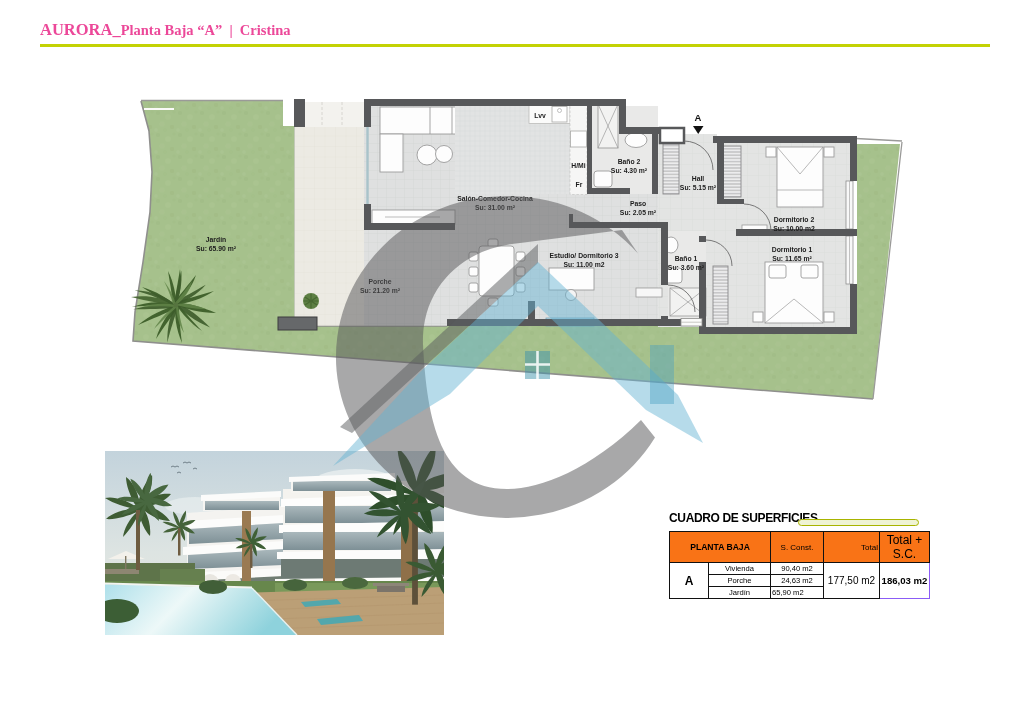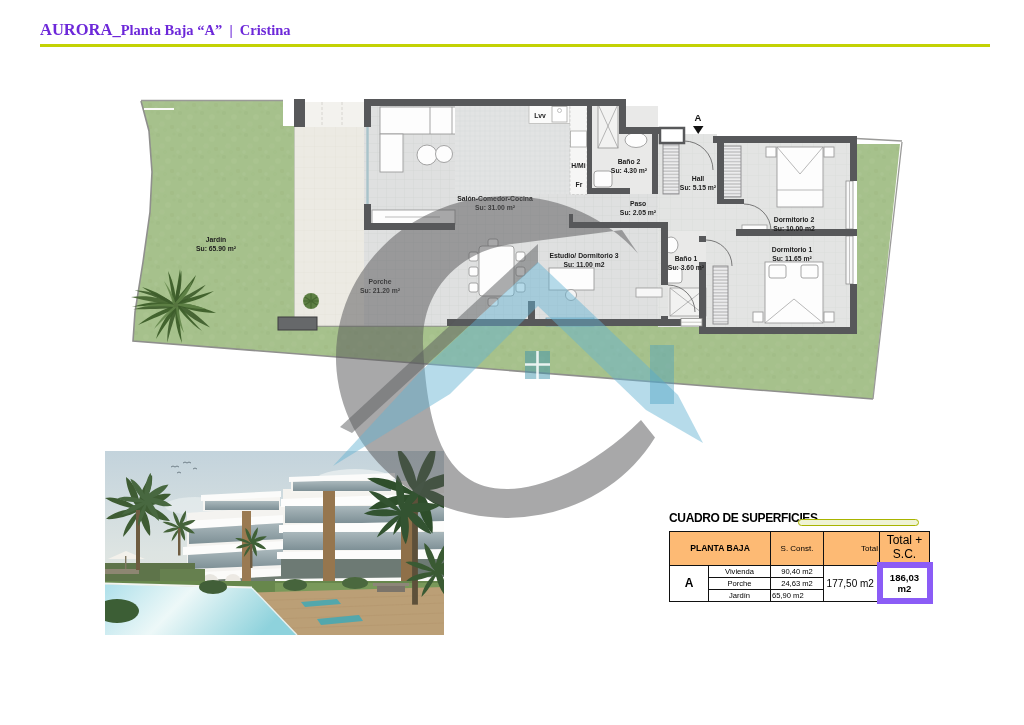--- a/index.html
+++ b/index.html
@@ -2,21 +2,21 @@
 <html><head>
 <meta charset="utf-8">
 <style>
 html,body{margin:0;padding:0;background:#fff;width:1024px;height:725px;overflow:hidden}
 body{font-family:"Liberation Sans",sans-serif;position:relative}
 .abs{position:absolute}
 </style>
 </head>
 <body>
 
-<div class="abs" style="left:40px;top:20px;font-family:'Liberation Serif',serif;font-weight:bold;color:#6d28d9;font-size:16.5px;white-space:nowrap">AURORA_<span style="font-size:14.5px">Planta Baja “A” &nbsp;|&nbsp; Cristina</span></div>
+<div class="abs" style="left:40px;top:20px;font-family:'Liberation Serif',serif;font-weight:bold;color:#ec4899;font-size:16.5px;white-space:nowrap">AURORA_<span style="font-size:14.5px">Planta Baja “A” &nbsp;|&nbsp; Cristina</span></div>
 
 <div class="abs" style="left:40px;top:44px;width:950px;height:3px;background:#c3d203"></div>
 
 <svg class="abs" style="left:105px;top:451px" width="339" height="184" viewBox="0 0 339 184">
 <defs>
 <linearGradient id="sky" x1="0" y1="0" x2="0" y2="1">
 <stop offset="0" stop-color="#c3d3dc"></stop>
         <stop offset="0.55" stop-color="#dde4e2"></stop>
         <stop offset="1" stop-color="#e9e7de"></stop>
 </linearGradient>
@@ -145,33 +145,33 @@
 
 <div class="abs" style="left:669px;top:511px;width:260px">
 
   <div style="font-weight:bold;font-size:12px;color:#000;letter-spacing:-0.35px">CUADRO DE SUPERFICIES</div>
 
   <div class="abs" style="left:129px;top:8px;width:119px;height:5px;background:#eff3d4;border:1.2px solid #a8b400;border-radius:4px"></div>
 </div>
 <table class="abs" style="left:669px;top:531px;border-collapse:collapse;border:1.2px solid #111" cellspacing="0">
 <tbody style="font-size:7.6px;color:#000">
 
-<tr style="background:#fdba74;height:13px">
+<tr style="background:#f97316;height:13px">
   <td colspan="2" style="border:1px solid #111;width:98px;text-align:center;font-weight:bold;font-size:8.6px">PLANTA BAJA</td>
   <td style="border:1px solid #111;width:50px;text-align:center;font-size:8px">S. Const.</td>
   <td style="border:1px solid #111;width:53px;text-align:right;font-size:8px">Total</td>
   <td style="border:1px solid #111;width:47px;text-align:center;font-size:12px">Total + S.C.</td>
 </tr>
 
 <tr style="height:12px">
   <td rowspan="3" style="border:1px solid #111;width:36px;text-align:center;font-weight:bold;font-size:12px">A</td>
   <td style="border:1px solid #111;text-align:center">Vivienda</td>
   <td style="border:1px solid #111;text-align:center">90,40 m2</td>
   <td rowspan="3" style="border:1px solid #111;text-align:center;font-size:10px">177,50 m2</td>
-  <td rowspan="3" style="border:6px solid #8b5cf6;text-align:center;font-weight:bold;font-size:9.6px">186,03 m2</td>
+  <td rowspan="3" style="border:1px solid #8b5cf6;text-align:center;font-weight:bold;font-size:9.6px">186,03 m2</td>
 </tr>
 
 <tr style="height:12px">
   <td style="border:1px solid #111;text-align:center">Porche</td>
   <td style="border:1px solid #111;text-align:center">24,63 m2</td>
 </tr>
 
 <tr style="height:12px">
   <td style="border:1px solid #111;text-align:center">Jardín</td>
   <td style="border:1px solid #111;text-align:left">65,90 m2</td>

